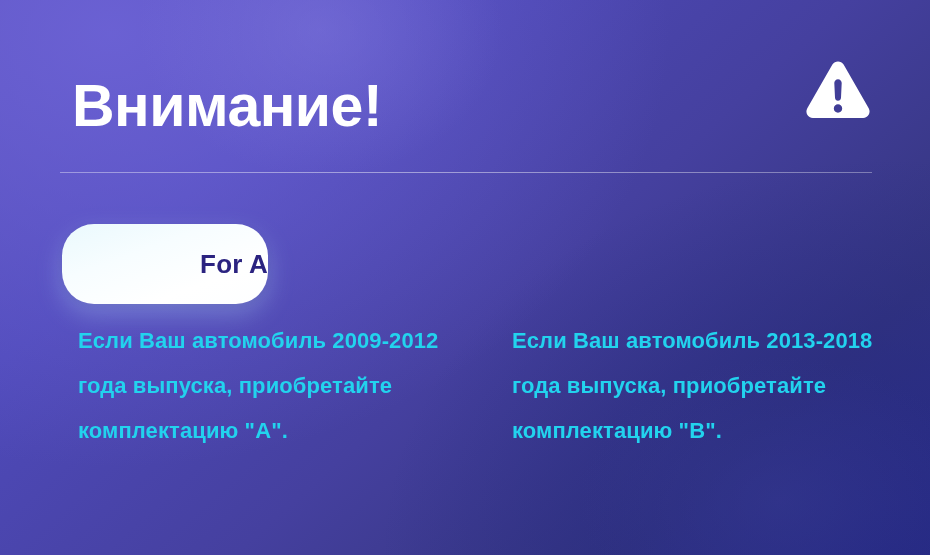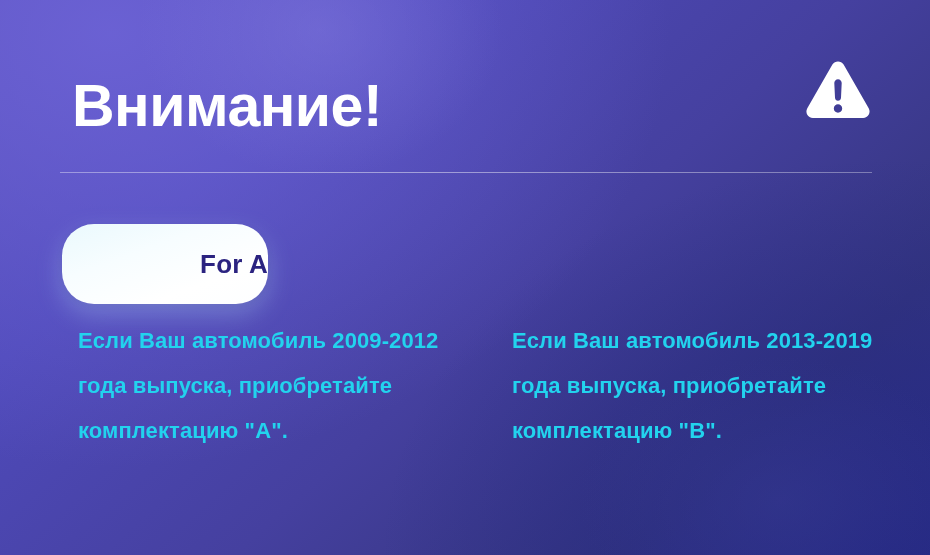--- a/index.html
+++ b/index.html
@@ -185,17 +185,17 @@
       <div class="pill-wrap">
         <div class="pill-glow"></div>
         <button class="pill-button">
           <span class="pill-label">For A</span>
         </button>
       </div>
       <p class="body-text">Если Ваш автомобиль 2009-2012 года выпуска, приобретайте комплектацию "A".</p>
     </div>
 
     <div class="column col-b">
-      <p class="body-text">Если Ваш автомобиль 2013-2019 года выпуска, приобретайте комплектацию "B".</p>
+      <p class="body-text">Если Ваш автомобиль 2013-2018 года выпуска, приобретайте комплектацию "B".</p>
     </div>
 
   </div>
 </div>
 
 </body></html>

